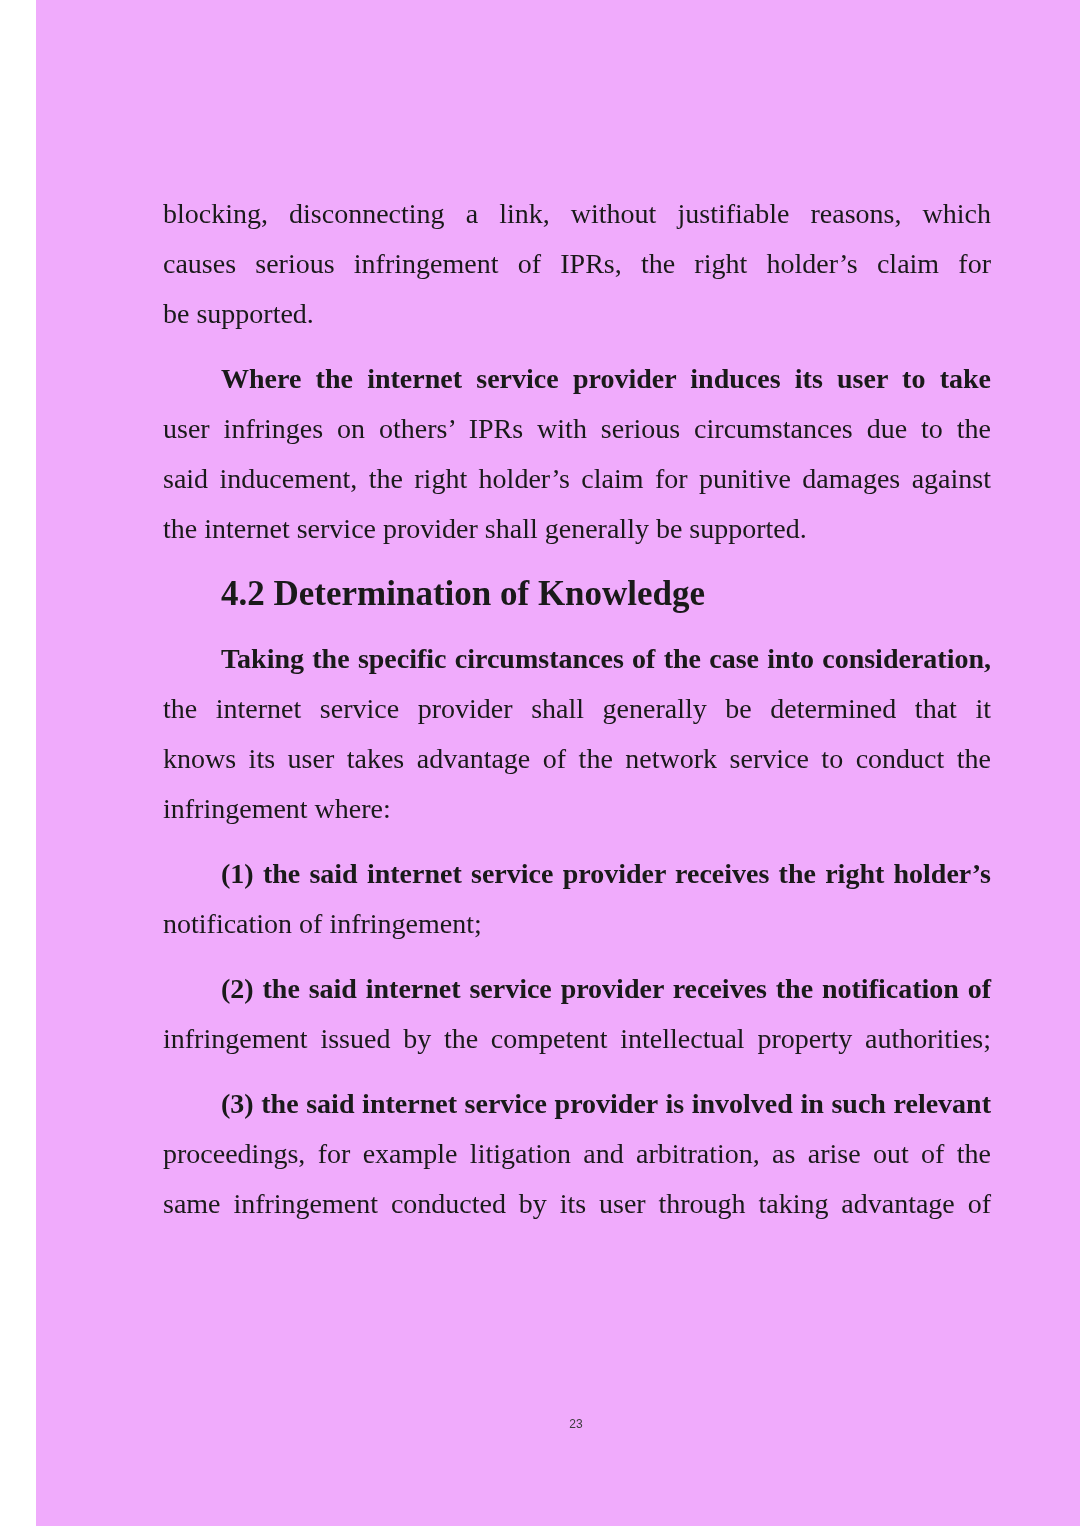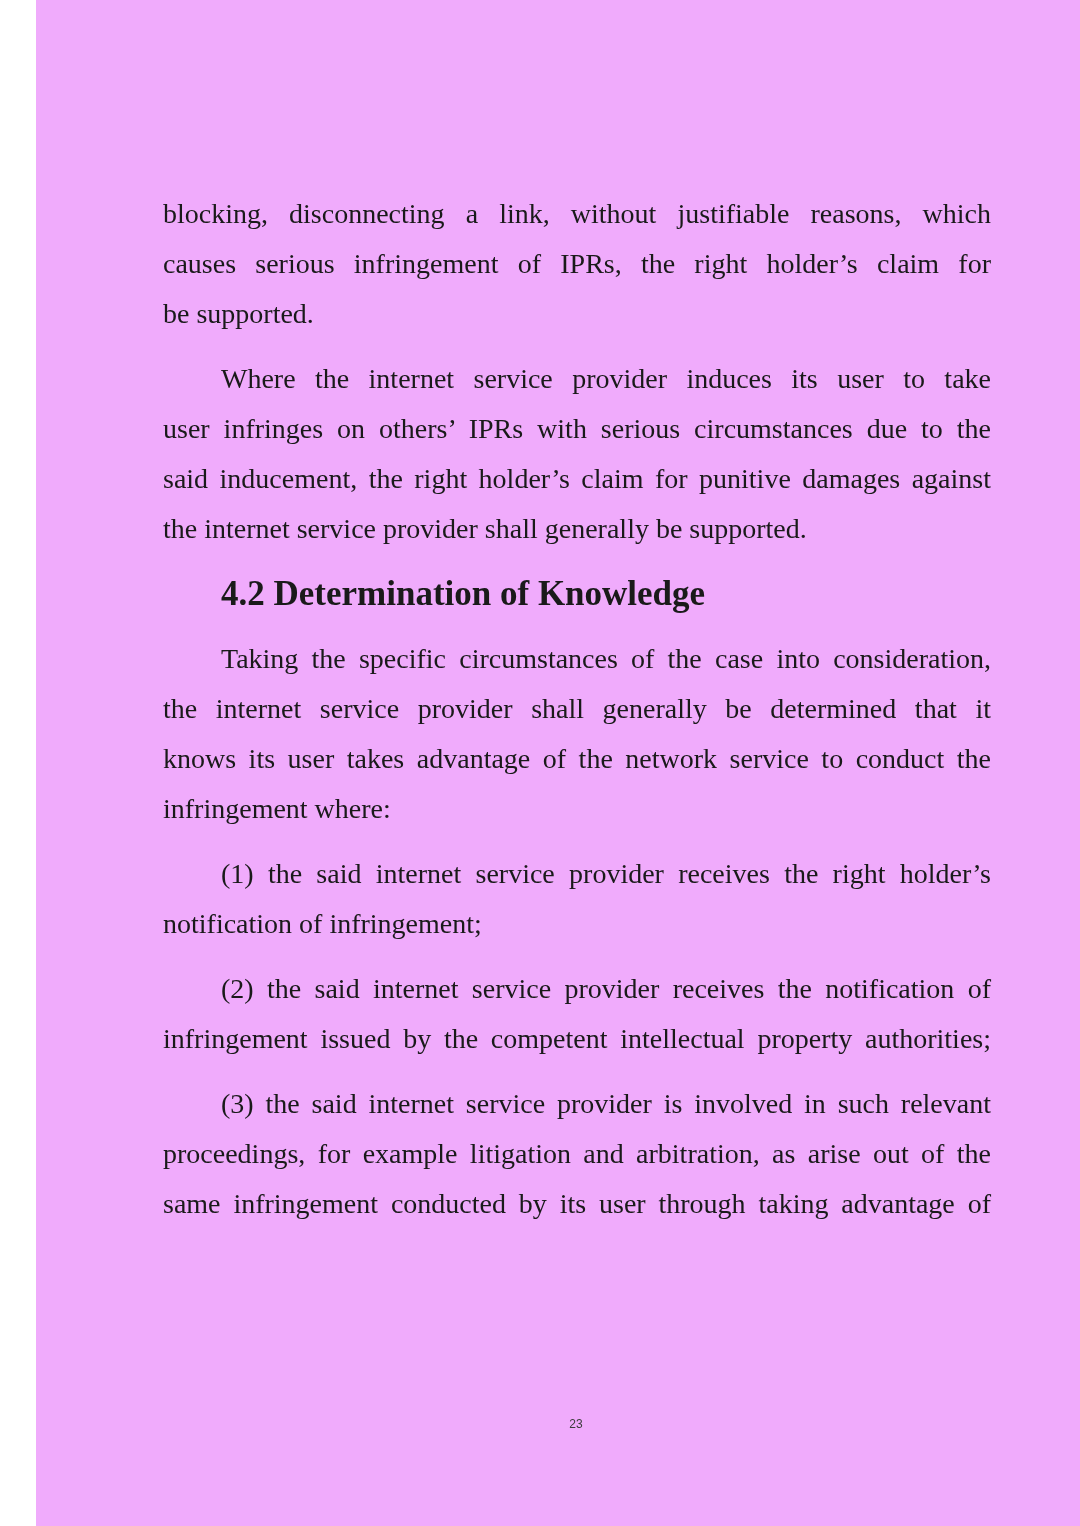--- a/index.html
+++ b/index.html
@@ -34,20 +34,21 @@
     text-align: justify;
     text-align-last: justify;
     text-justify: inter-word;
   }
   .line.last {
     text-align-last: left;
     font-family: Liberation Serif, serif;
   }
   .line.indent {
     text-indent: 58px;
+    font-weight: bold;
   }
   .heading {
     margin: 0 0 15px 0;
     padding: 0;
     font-size: 35px;
     line-height: 50px;
     font-weight: bold;
     text-indent: 58px;
     text-align: left;
   }

